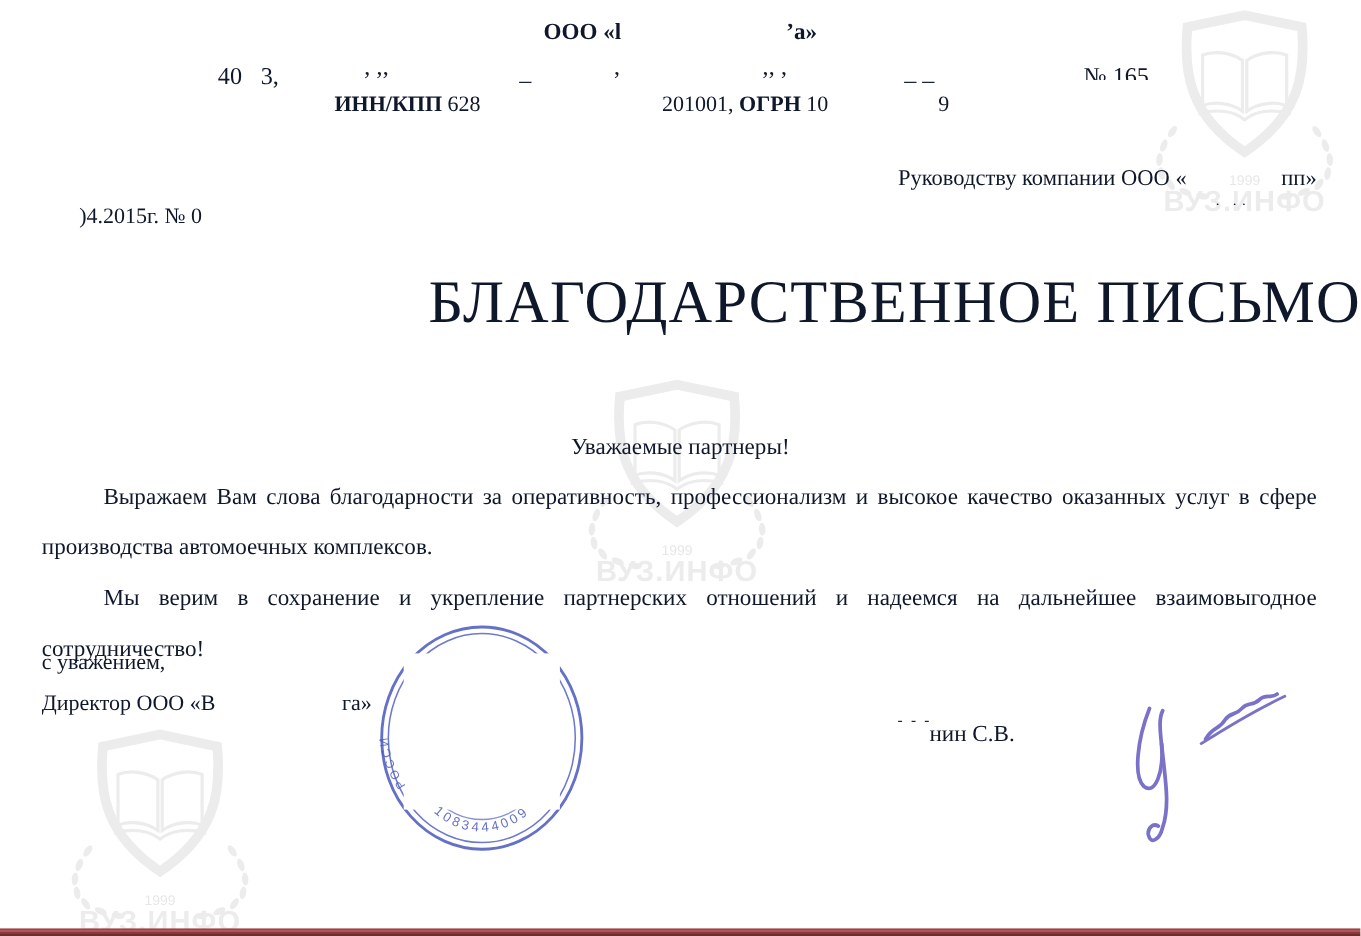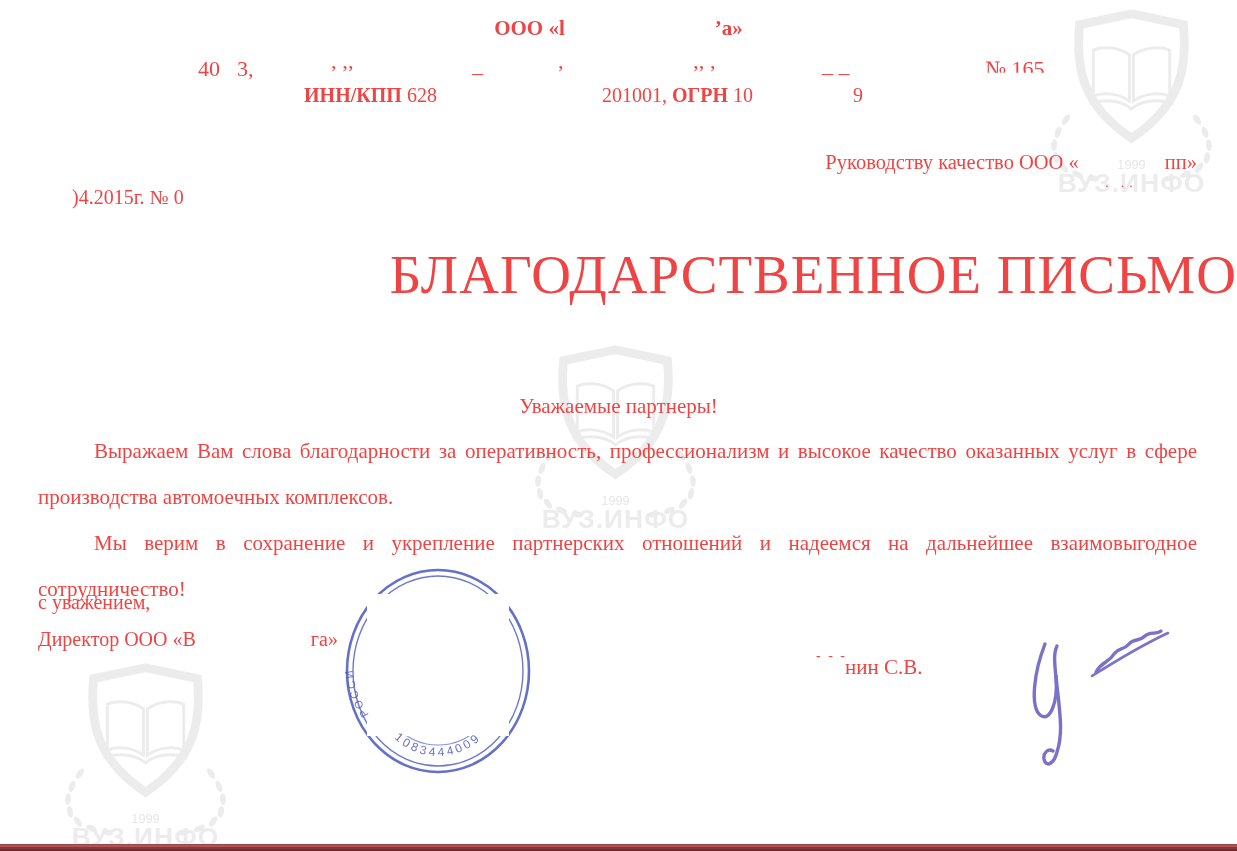--- a/index.html
+++ b/index.html
@@ -1,18 +1,18 @@
 <!DOCTYPE html>
 <html><head>
 <meta charset="utf-8">
 <style>
   html,body{margin:0;padding:0;background:#fff;}
   .page{
     position:relative;width:1237px;height:851px;background:#fff;overflow:hidden;
-    font-family:"Liberation Serif",serif;color:#ef4444;
+    font-family:"Liberation Serif",serif;color:#0f172a;
   }
   
   .wm{position:absolute;z-index:0;}
   .wm-top-right{left:1028px;top:4px;width:207px;height:192px;}
   .wm-center{left:512px;top:340px;width:207px;height:192px;}
   .wm-bottom-left{left:42px;top:658px;width:207px;height:192px;}
   
   .company-line{position:absolute;top:16px;left:0;right:0;text-align:center;
     font-size:21px;font-weight:bold;z-index:2;}
   .gap{display:inline-block;}
@@ -116,21 +116,21 @@
     <span class="frag">’ ’’</span>
     <span class="frag">–</span>
     <span class="frag">’</span>
     <span class="frag">’’ ’</span>
     <span class="frag">– –</span>
     <span class="frag">№ 165</span>
   </div>
 
   <div class="requisites-line"><span class="bold">ИНН/КПП</span>&nbsp;<span>628</span><span class="gap gap-req1"></span><span>201001,</span>&nbsp;<span class="bold">ОГРН</span>&nbsp;<span>10</span><span class="gap gap-req2"></span><span>9</span></div>
 
-  <div class="addressee-line"><span>Руководству качество ООО «</span><span class="gap gap-addr"></span><span>пп»</span></div>
+  <div class="addressee-line"><span>Руководству компании ООО «</span><span class="gap gap-addr"></span><span>пп»</span></div>
   <div class="addressee-marks">· ··</div>
 
   <div class="ref-line"><span>)4.2015г.</span>&nbsp;<span>№ 0</span></div>
 
   <div class="title">БЛАГОДАРСТВЕННОЕ ПИСЬМО</div>
   <div class="greeting">Уважаемые партнеры!</div>
 
   <div class="body-text">
     <p>Выражаем Вам слова благодарности за оперативность, профессионализм и высокое качество оказанных услуг в сфере производства автомоечных комплексов.</p>
     <p>Мы верим в сохранение и укрепление партнерских отношений и надеемся на дальнейшее взаимовыгодное сотрудничество!</p>

